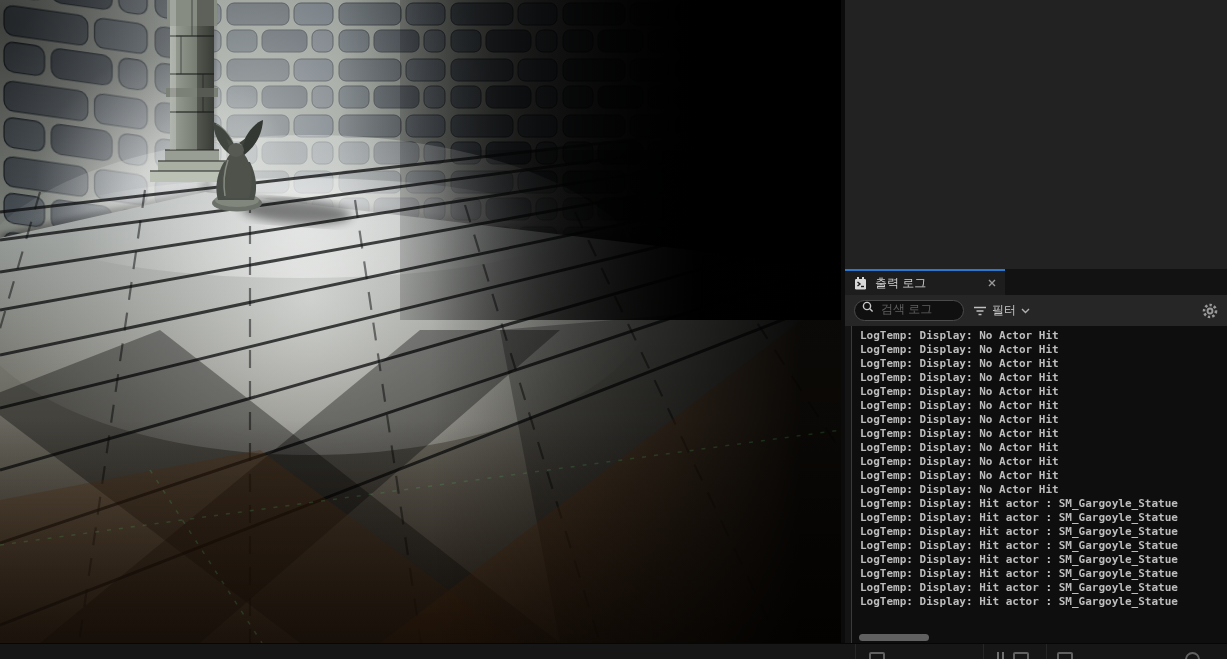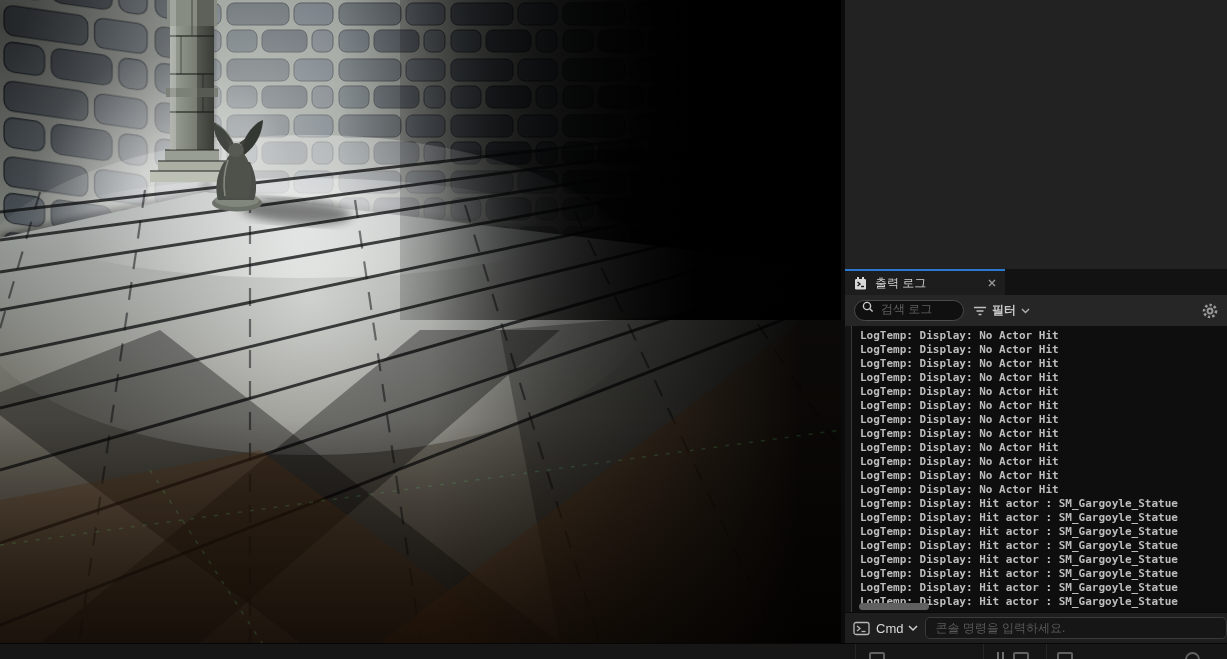--- a/index.html
+++ b/index.html
@@ -11,21 +11,21 @@
   
   .right-panel{position:absolute;left:845px;top:0;width:382px;height:643px;display:flex;flex-direction:column;background:#212121;}
   .panel-empty{height:269px;background:#222222;}
   .tab-bar{height:26px;background:#121212;display:flex;align-items:stretch;}
   .tab{width:160px;background:#1d1d1d;border-top:2px solid #2a78d0;display:flex;align-items:center;gap:7px;padding:0 8px;box-sizing:border-box;}
   .tab-title{flex:1;font-size:12px;color:#d2d2d2;white-space:nowrap;overflow:hidden;}
   .toolbar{height:31px;background:#262626;display:flex;align-items:center;padding:0 9px;gap:9px;}
   .searchbox{width:110px;height:21px;border-radius:11px;background:#101010;border:1px solid #4a4a4a;display:flex;align-items:flex-start;padding:0 7px;gap:5px;box-sizing:border-box;}
   .searchbox input{flex:1;min-width:0;background:transparent;border:none;outline:none;color:#cccccc;font-size:12px;font-family:"Liberation Sans",sans-serif;}
   .searchbox input::placeholder{color:#606060;}
-  .filter-button{display:flex;align-items:center;gap:5px;color:#c9c9c9;font-size:12px;cursor:default;font-weight:bold;}
+  .filter-button{display:flex;align-items:center;gap:5px;color:#c9c9c9;font-size:12px;cursor:default;}
   .toolbar-spacer{flex:1;}
   .log-wrap{flex:1;background:#141414;padding:0 0 0 6px;display:flex;min-height:0;}
   .log-box{flex:1;background:#0e0e0e;border-left:1px solid #3a3a3a;position:relative;overflow:hidden;padding:3px 0 0 8px;box-sizing:border-box;}
   .log-line{font-family:"DejaVu Sans Mono","Liberation Mono",monospace;font-size:11px;line-height:14px;color:#bdbdbd;white-space:pre;font-weight:bold;}
   .hscroll-thumb{position:absolute;left:7px;bottom:2px;width:70px;height:7px;border-radius:3.5px;background:#606060;}
   .cmd-row{height:30px;background:#1e1e1e;border-top:1px solid #0a0a0a;display:flex;align-items:center;gap:7px;padding:0 0 0 8px;}
   .cmd-chip{display:flex;align-items:center;gap:5px;color:#dadada;font-size:13px;}
   .cmd-input{flex:1;height:20px;background:#161616;border:1px solid #3a3a3a;border-radius:5px;color:#cccccc;font-size:12px;padding:0 9px;outline:none;font-family:"Liberation Sans",sans-serif;}
   .cmd-input::placeholder{color:#5a5a5a;}
   
@@ -267,34 +267,20 @@
             <div class="log-line">LogTemp: Display: Hit actor : SM_Gargoyle_Statue</div>
             <div class="log-line">LogTemp: Display: Hit actor : SM_Gargoyle_Statue</div>
             <div class="log-line">LogTemp: Display: Hit actor : SM_Gargoyle_Statue</div>
             <div class="log-line">LogTemp: Display: Hit actor : SM_Gargoyle_Statue</div>
             <div class="log-line">LogTemp: Display: Hit actor : SM_Gargoyle_Statue</div>
           </div>
         <div class="hscroll-thumb"></div>
       </div>
     </div>
 
-    <div class="cmd-row">
-      <div class="cmd-chip">
-        <svg width="18" height="15" viewBox="0 0 18 15">
-          <rect x="1" y="1.5" width="15" height="12" rx="2" fill="none" stroke="#b8b8b8" stroke-width="1.3"></rect>
-          <path d="M4,5 L7,7.5 L4,10" stroke="#b8b8b8" stroke-width="1.3" fill="none"></path>
-          <path d="M8.5,10.5 h4" stroke="#b8b8b8" stroke-width="1.3"></path>
-        </svg>
-        <span>Cmd</span>
-        <svg width="10" height="7" viewBox="0 0 10 7">
-          <path d="M1,1 L5,5 L9,1" stroke="#cfcfcf" stroke-width="1.5" fill="none"></path>
-        </svg>
-      </div>
-      <input type="text" class="cmd-input" placeholder="콘솔 명령을 입력하세요." style="">
-    </div>
   </div>
 
   <div class="status-bar">
     <div class="sb-sep" style="left:855px"></div>
     <div class="sb-sep" style="left:983px"></div>
     <div class="sb-sep" style="left:1046px"></div>
     <div class="sb-frag sb-rect" style="left:869px"></div>
     <div class="sb-bars" style="left:997px">
         <i></i>
         <i></i>

